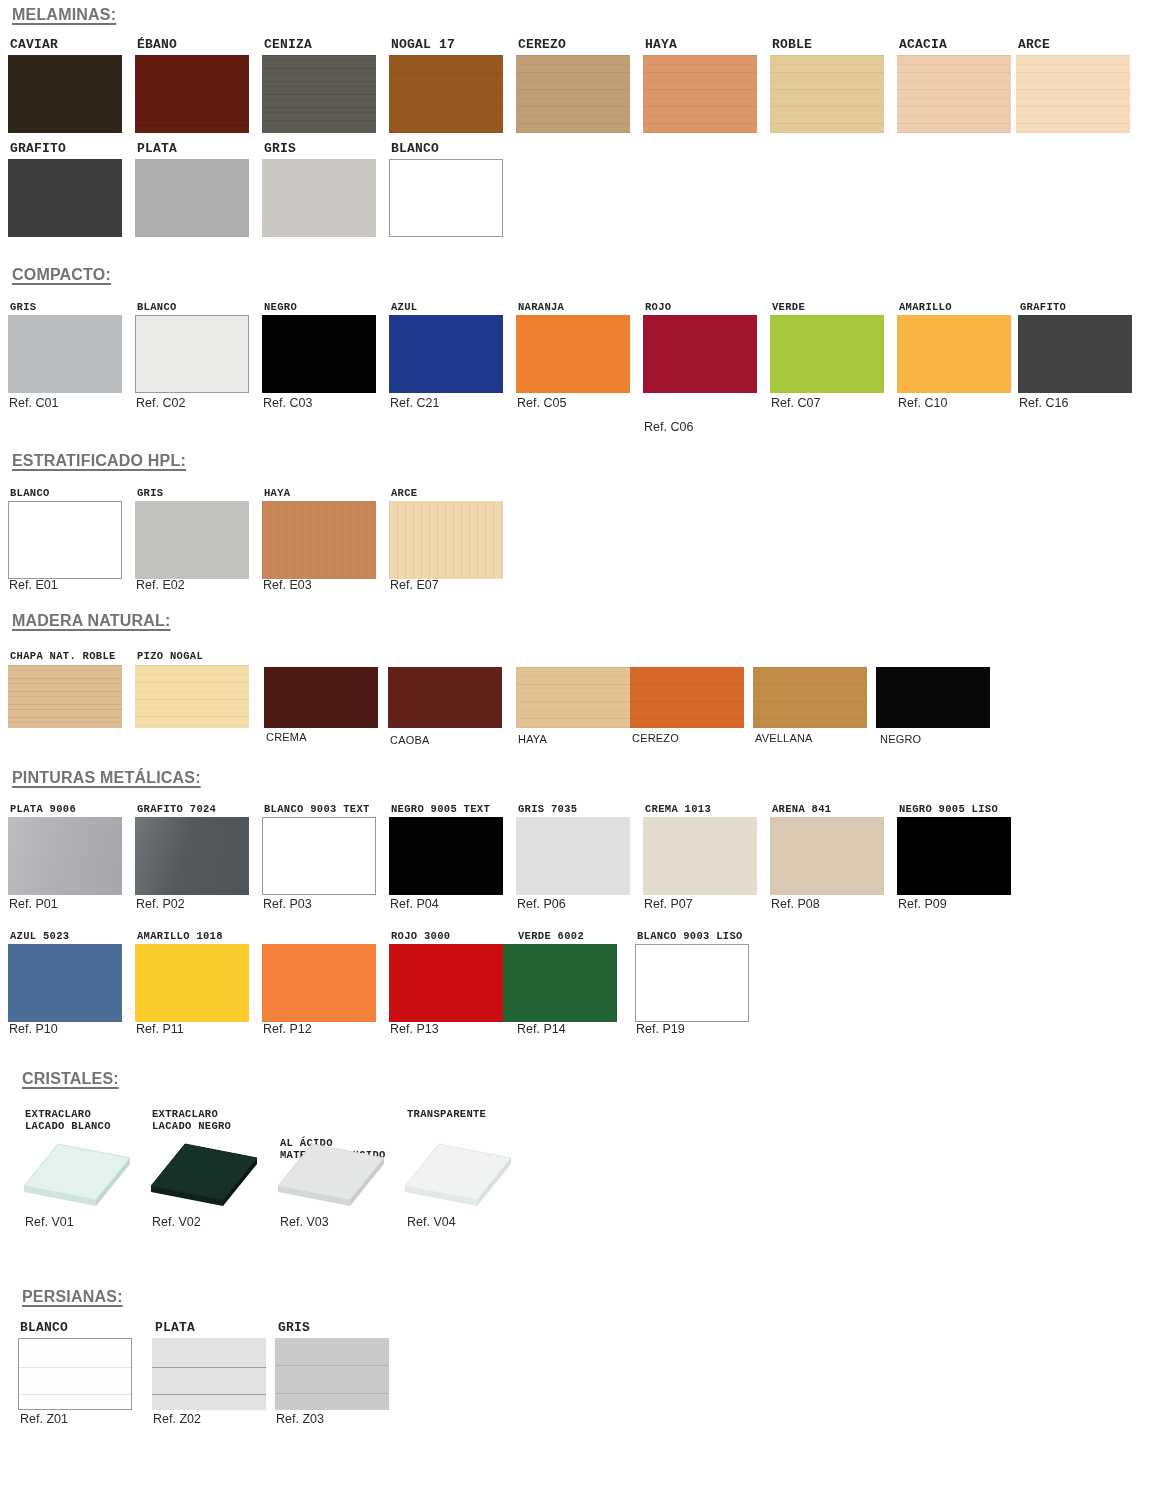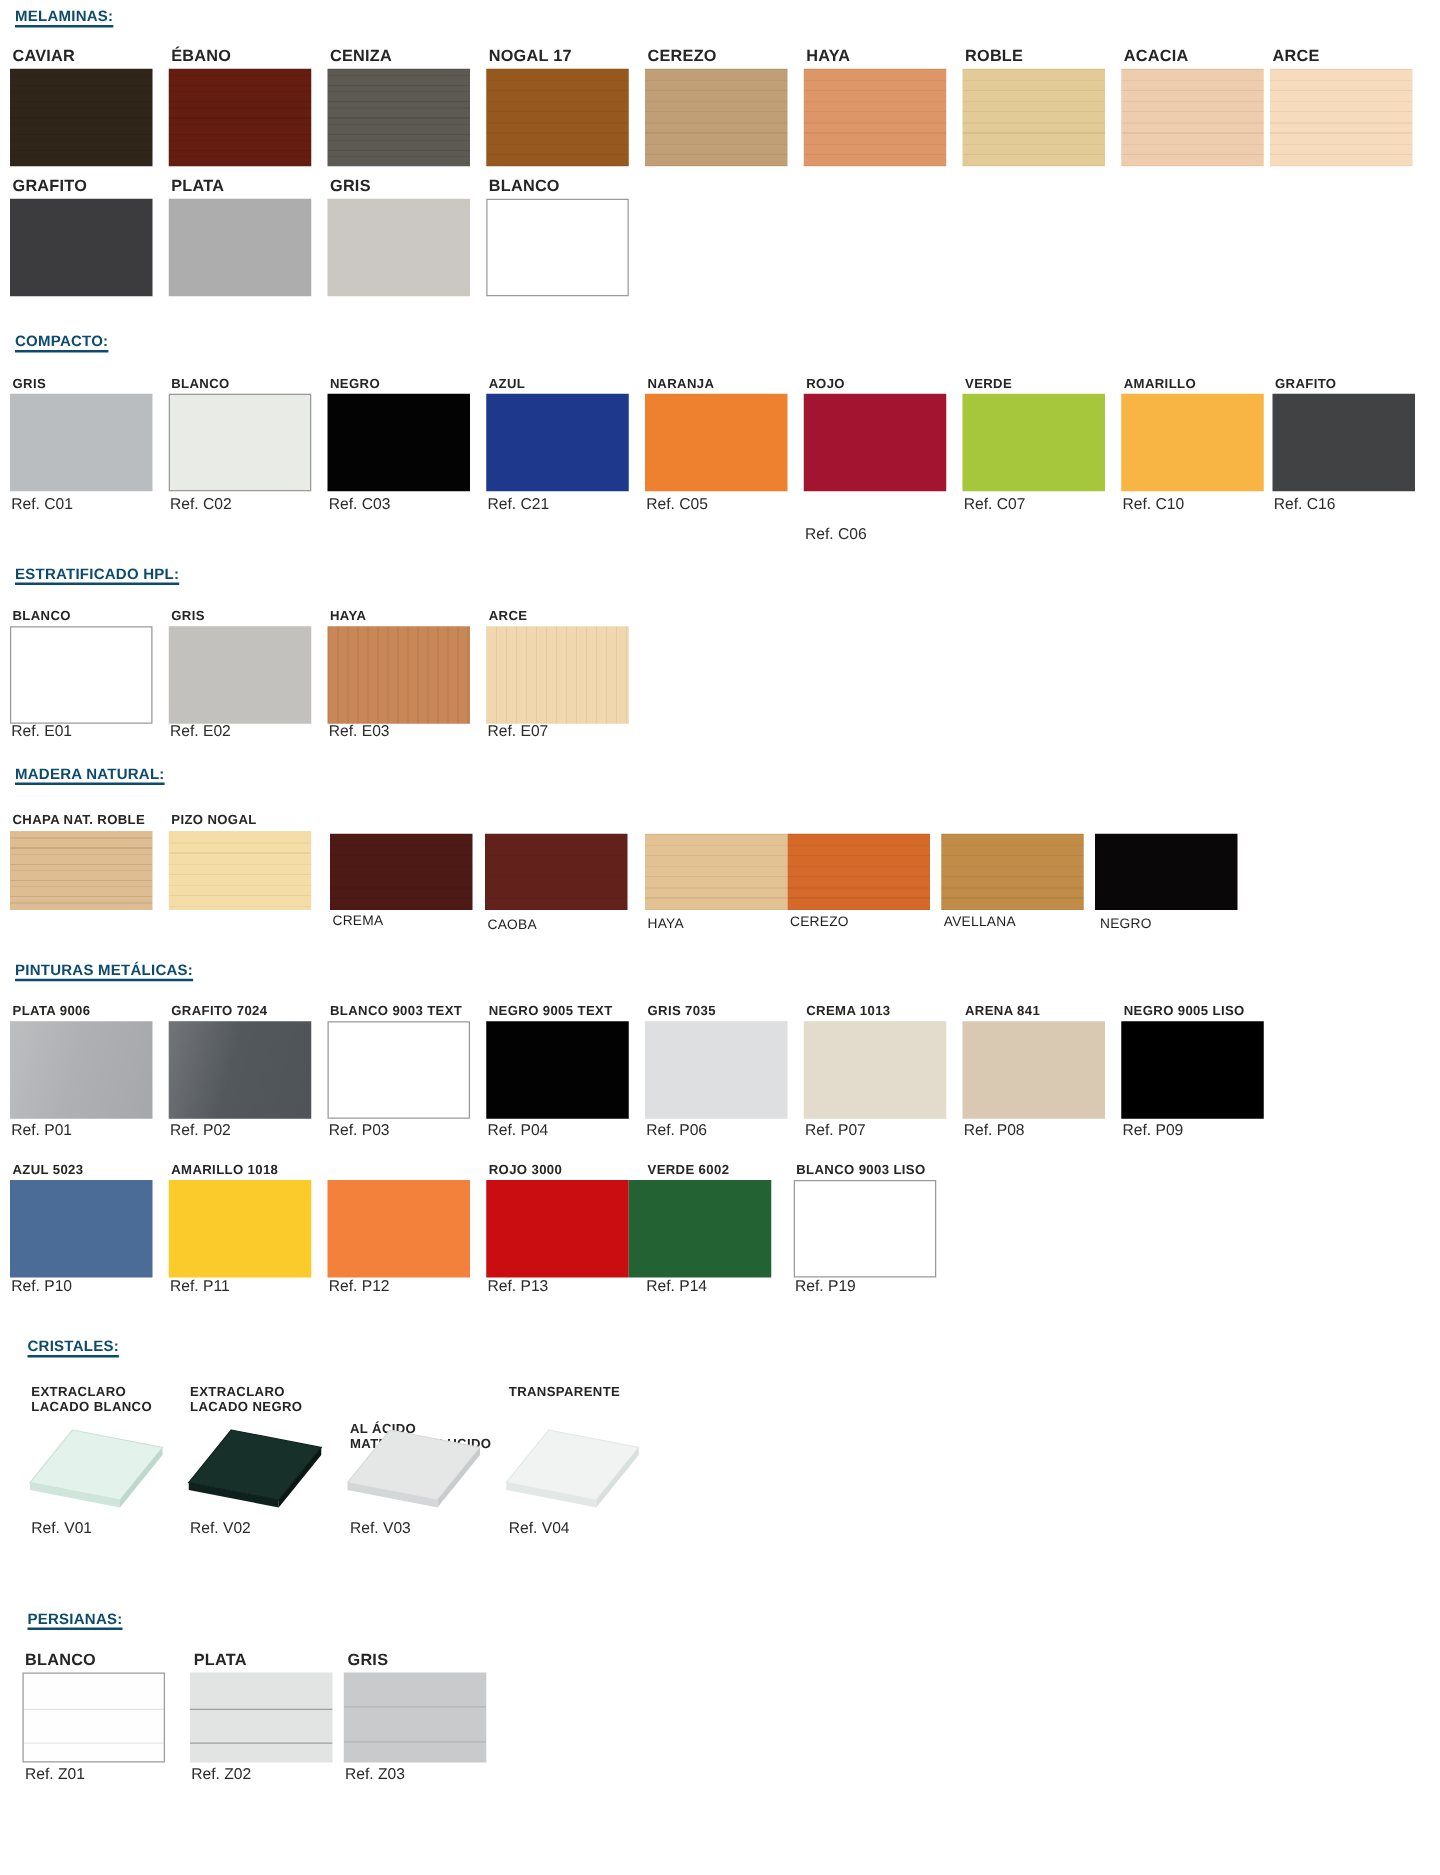--- a/index.html
+++ b/index.html
@@ -16,31 +16,31 @@
     height: 1500px;
     overflow: hidden;
     background: #fff;
   }
 
   
   .section-title {
     position: absolute;
     font-family: "Liberation Sans", sans-serif;
     font-weight: bold;
-    font-size: 12px;
+    font-size: 16px;
     letter-spacing: 0.2px;
-    color: #0c4a6e;
+    color: #737373;
     text-decoration: underline;
     text-underline-offset: 3px;
     text-decoration-thickness: 2px;
     white-space: nowrap;
   }
   .swatch-label {
     position: absolute;
-    font-family: Liberation Sans, sans-serif;
+    font-family: Liberation Mono, monospace;
     font-weight: bold;
     font-size: 10.5px;
     letter-spacing: 0.3px;
     color: #252525;
     white-space: pre-line;
     line-height: 12px;
   }
   .swatch-label.big {
     font-size: 13px;
     line-height: 15px;

